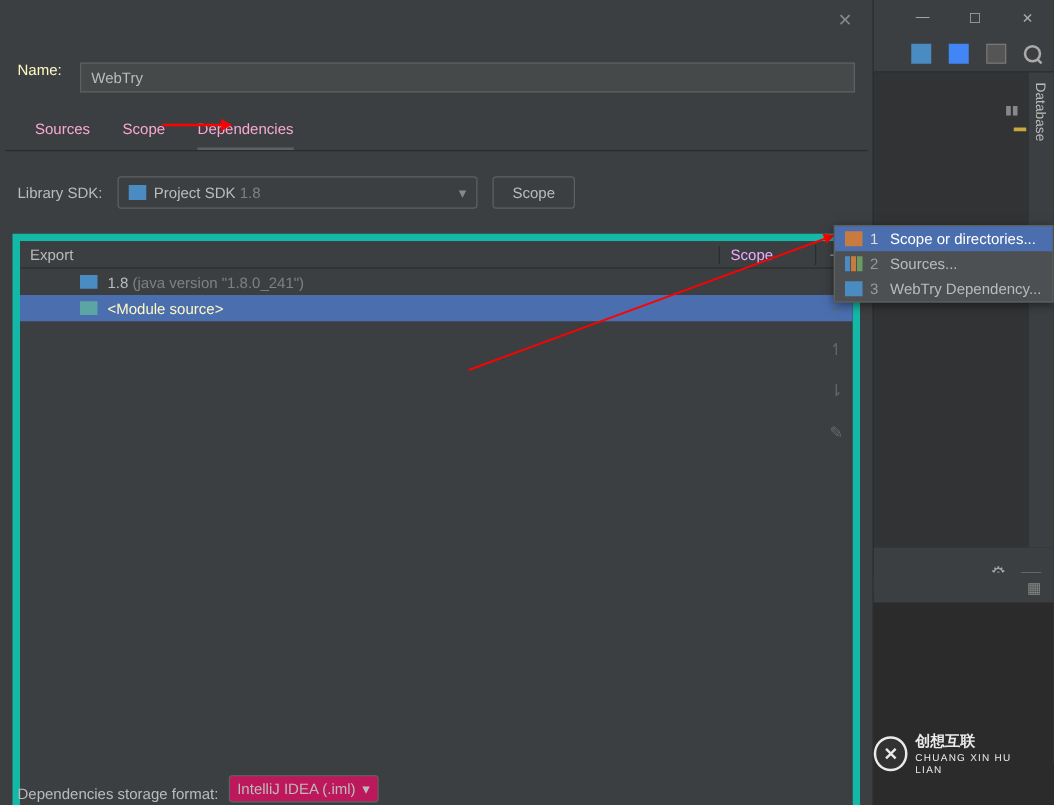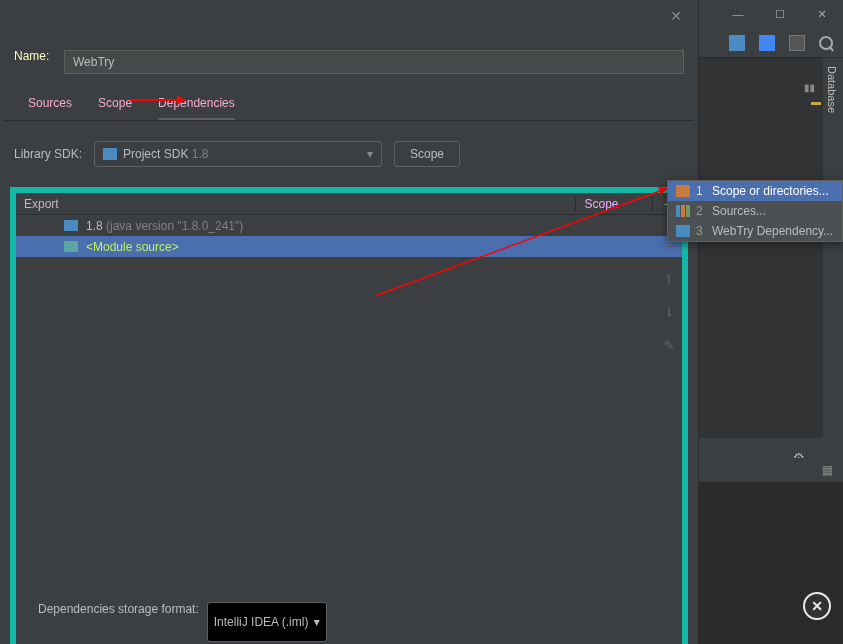--- a/index.html
+++ b/index.html
@@ -27,31 +27,31 @@
 .edit-btn { width: 66px; height: 26px; background: #3c3f41; border: 1px solid #5e6060; color: #bbbbbb; border-radius: 3px; text-align: center; line-height: 24px; cursor: pointer; }
 
 .deps-table { margin: 20px 10px 0 10px; border: 6px solid #14b8a6; }
 .deps-header { display: flex; background: #3c3f41; border-bottom: 1px solid #2b2b2b; height: 22px; align-items: center; }
 .deps-header .col-export { width: 568px; padding-left: 8px; color: #bbbbbb; }
 .deps-header .col-scope { width: 78px; padding-left: 8px; color: #f0abfc; border-left: 1px solid #2b2b2b; }
 .deps-header .col-add { width: 30px; text-align: center; border-left: 1px solid #2b2b2b; color: #aaa; font-size: 14px; cursor: pointer; }
 
 .deps-body { height: 432px; background: #3c3f41; position: relative; }
 .dep-row { display: flex; align-items: center; height: 21px; padding-left: 48px; gap: 8px; }
-.dep-row.selected { background: #4b6eaf; color: #bef264; }
+.dep-row.selected { background: #4b6eaf; color: #fef9c3; }
 .dep-row .icon { width: 14px; height: 11px; display: inline-block; }
 .dep-row .icon.folder-blue { background: #4a8bc2; }
 .dep-row .icon.folder-teal { background: #5ba5a5; }
 .dep-row .ver { color: #808080; }
 
 .side-icons { position: absolute; right: 3px; top: 24px; width: 20px; display: flex; flex-direction: column; gap: 18px; align-items: center; }
 .side-icons span { color: #666; font-size: 13px; cursor: pointer; }
 
-.storage-row { position: absolute; bottom: 2px; left: 14px; display: flex; align-items: flex-start; gap: 8px; color: #bbbbbb; margin-left: 24px; }
-.storage-select { width: 120px; height: 40px; background: #000000; border: 1px solid #5e6060; color: #bbbbbb; padding: 0 6px; display: flex; align-items: center; justify-content: space-between; border-radius: 3px; }
+.storage-row { position: absolute; bottom: 2px; left: 14px; display: flex; align-items: flex-end; gap: 8px; color: #bbbbbb; }
+.storage-select { width: 120px; height: 22px; background: #be185d; border: 1px solid #5e6060; color: #bbbbbb; padding: 0 6px; display: flex; align-items: center; justify-content: space-between; border-radius: 3px; }
 
 
 .arrow-svg { position: absolute; left: 0; top: 0; pointer-events: none; }
 
 
 .right-strip { position: absolute; left: 699px; top: 0; width: 144px; height: 644px; background: #2b2b2b; }
 .win-controls { display: flex; justify-content: flex-end; height: 28px; background: #3c3f41; }
 .win-controls .wc { width: 42px; height: 28px; display: flex; align-items: center; justify-content: center; color: #aaa; font-size: 11px; }
 .toolbar-icons { display: flex; justify-content: flex-end; align-items: center; height: 30px; background: #3c3f41; gap: 14px; padding-right: 10px; border-bottom: 1px solid #2b2b2b; }
 .toolbar-icons .ti { width: 16px; height: 16px; display: inline-block; }
@@ -188,20 +188,24 @@
   </div>
   <div class="right-bottom">
     <span class="gear">⚙</span>
     <span class="minus">—</span>
   </div>
   <div class="right-bottom2">
     <span class="grid">▦</span>
   </div>
   <div class="watermark">
     <span class="logo">✕</span>
+    <span>
+      <span>创想互联</span>
+      <span class="sub">CHUANG XIN HU LIAN</span>
+    </span>
   </div>
 </div>
 
 <svg class="arrow-svg" width="843" height="644">
   <line x1="130" y1="100" x2="185" y2="100" stroke="#ff0000" stroke-width="2"></line>
   <polygon points="185,100 177,95 177,105" fill="#ff0000"></polygon>
   <line x1="375" y1="296" x2="668" y2="188" stroke="#ff0000" stroke-width="1.5"></line>
   <polygon points="668,188 658,187 661,195" fill="#ff0000"></polygon>
 </svg>
 

